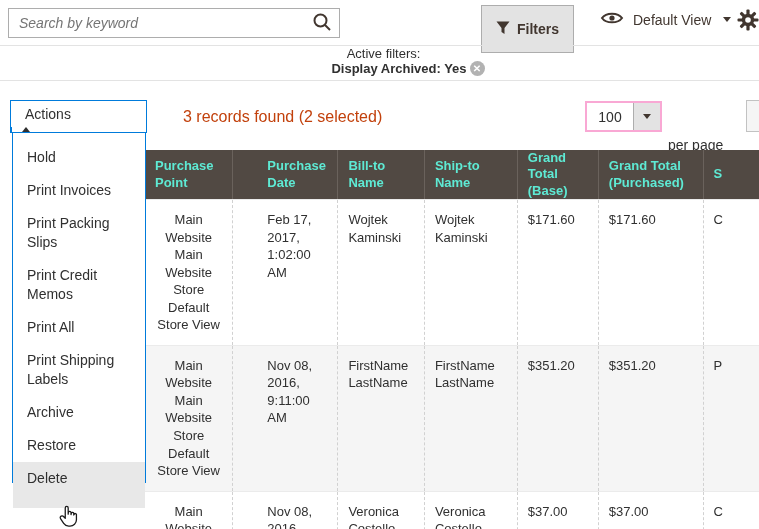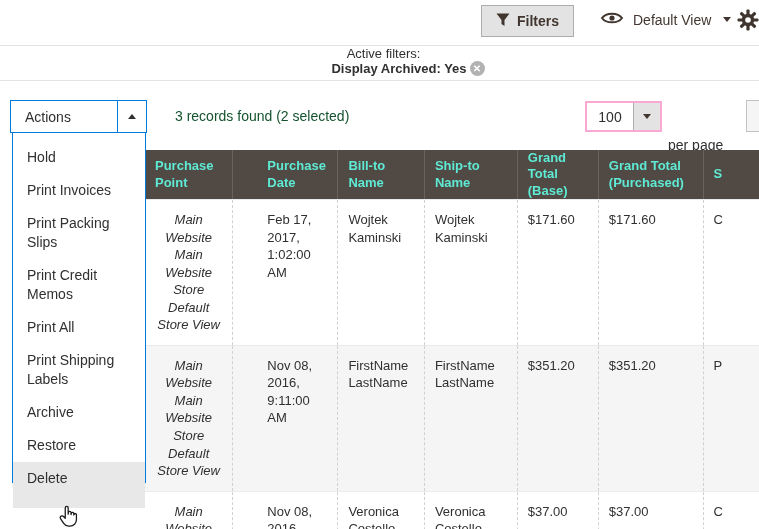--- a/index.html
+++ b/index.html
@@ -9,82 +9,93 @@
 
   
   .search-box { position:absolute; left:8px; top:8px; width:332px; height:30px;
     border:1px solid #adadad; background:#fff; display:flex; align-items:center; }
   .search-box input { flex:1; border:none; outline:none; padding:0 8px 0 10px;
     font:italic 14px "Liberation Sans", sans-serif; color:#8d8d8d; background:transparent; }
   .search-btn { width:34px; height:100%; border:none; background:transparent; display:flex;
     align-items:center; justify-content:center; }
   .toolbar-divider { position:absolute; left:0; top:45px; width:759px; height:0; border-top:1px solid #e3e3e3; }
 
-  .filters-btn { position:absolute; left:481px; top:5px; height:32px; padding:0 14px;
+  .filters-btn { position:absolute; left:481px; top:5px; height:48px; padding:0 14px;
     background:#e3e3e3; border:1px solid #adadad; display:flex; align-items:center; gap:7px;
     font-size:14px; font-weight:600; color:#41362f; }
   .view-control { position:absolute; left:600px; top:10px; display:flex; align-items:center; gap:9px;
     font-size:14px; color:#41362f; }
   .caret-down { width:0; height:0; border-left:4px solid transparent; border-right:4px solid transparent;
     border-top:5px solid #41362f; display:inline-block; margin-left:3px; }
   .gear { position:absolute; left:737px; top:9px; width:22px; height:22px; }
 
   
   .active-filters { position:absolute; left:0; top:46px; width:759px; height:35px;
     display:flex; align-items:center; border-bottom:1px solid #e3e3e3;flex-direction:column; }
   .af-label { margin-left:8px; font-size:13px; color:#303030; }
   .af-chip { margin-left:33px; font-size:13px; font-weight:700; color:#303030; display:flex; align-items:center; gap:3px;padding-left:24px; }
   .af-remove { width:15px; height:15px; border-radius:50%; background:#b2b2b2; color:#fff;
     font-size:10px; line-height:15px; text-align:center; display:inline-block; font-weight:700; }
 
   
   .actions-btn { position:absolute; left:10px; top:100px; width:137px; height:33px;
-    border:1px solid #007bdb; background:#fff; display:flex; align-items:stretch; }
+    border:1px solid #007bdb; background:#fff; display:flex; align-items:stretch;flex-direction:column; }
   .actions-label { flex:1; display:flex; align-items:center; padding-left:14px; font-size:14px; color:#303030; }
   .actions-caret-seg { width:29px; border-left:1px solid #007bdb; display:flex; align-items:center; justify-content:center; }
   .caret-up { width:0; height:0; border-left:4px solid transparent; border-right:4px solid transparent;
     border-bottom:5px solid #303030; }
-  .records-summary { position:absolute; left:175px; top:108px; font-size:14px; color:#14532d; }
+  .records-summary { position:absolute; left:183px; top:108px; font-size:16px; color:#c2410c; }
 
   .per-page-select { position:absolute; left:585px; top:101px; height:31px; display:flex; border:2px solid #f9a8d4; }
   .pps-value { width:46px; background:#fff; display:flex; align-items:center; justify-content:center; font-size:14px; }
   .pps-arrow { width:27px; background:#e3e3e3; border-left:1px solid #adadad; display:flex; align-items:center; justify-content:center; }
   .per-page-label { position:absolute; left:668px; top:109px; font-size:14px; color:#303030;margin-top:28px; }
   .page-prev-btn { position:absolute; left:746px; top:100px; width:22px; height:32px;
     background:#f5f5f5; border:1px solid #c2c2c2; }
 
   
   .grid { position:absolute; left:145px; top:150px; width:614px; }
   .grid-header { display:flex; background:#514943; color:#5eead4; height:49px; }
   .gh-cell { font-size:13px; font-weight:700; line-height:1.25; display:flex; align-items:center;
     padding:4px 10px; border-left:1px solid #6a625c; }
   .gh-cell:first-child { border-left:none; }
   .grid-row { display:flex; border-top:1px solid #ebebeb; }
   .grid-row:first-of-type { border-top:none; }
   .gr-cell { font-size:13px; color:#303030; line-height:1.35; padding:11px 10px;
     border-left:1px dashed #d1d1d1; white-space:pre-line; }
-  .gr-cell:first-child { border-left:none;font-style:italic; }
+  .gr-cell:first-child { border-left:none; }
   .c0 { width:94px; } .c1 { width:111px;padding-left:34px; } .c2 { width:93px; } .c3 { width:100px; }
   .c4 { width:87px; } .c5 { width:113px; } .c6 { width:60px; }
   .cell-store { text-align:center; }
   .row-selected { background:#f5f5f5; }
   .r0 { min-height:96px; } .r1 { min-height:97px; } .r2 { min-height:98px; }
 
   
   .actions-menu { position:absolute; left:12px; top:132px; width:134px; height:351px;
     background:#fff; border:1px solid #007bdb; z-index:10; padding-top:8px; }
   .menu-item { padding:7px 14px; font-size:14px; line-height:19px; color:#303030; }
   .menu-item.hovered { background:#e8e8e8; padding-bottom:20px; }
   .hand-cursor { position:absolute; left:57px; top:504px; z-index:20; }
 </style>
 </head>
 <body>
 
 <div class="screen">
 
+  <div class="search-box">
+    <input type="text" placeholder="Search by keyword" style="">
+    <button class="search-btn">
+      <span>
+        <svg width="20" height="20" viewBox="0 0 20 20">
+          <circle cx="8.5" cy="8.5" r="6" fill="none" stroke="#41362f" stroke-width="2"></circle>
+          <line x1="13" y1="13" x2="18" y2="18" stroke="#41362f" stroke-width="2"></line>
+        </svg>
+      </span>
+    </button>
+  </div>
 
   <button class="filters-btn">
     <span>
       <svg width="14" height="14" viewBox="0 0 14 14">
         <path d="M0.5 0.5 H13.5 L8.5 7 V13 L5.5 11 V7 Z" fill="#41362f"></path>
       </svg>
     </span>
     <span>Filters</span>
   </button>
 

